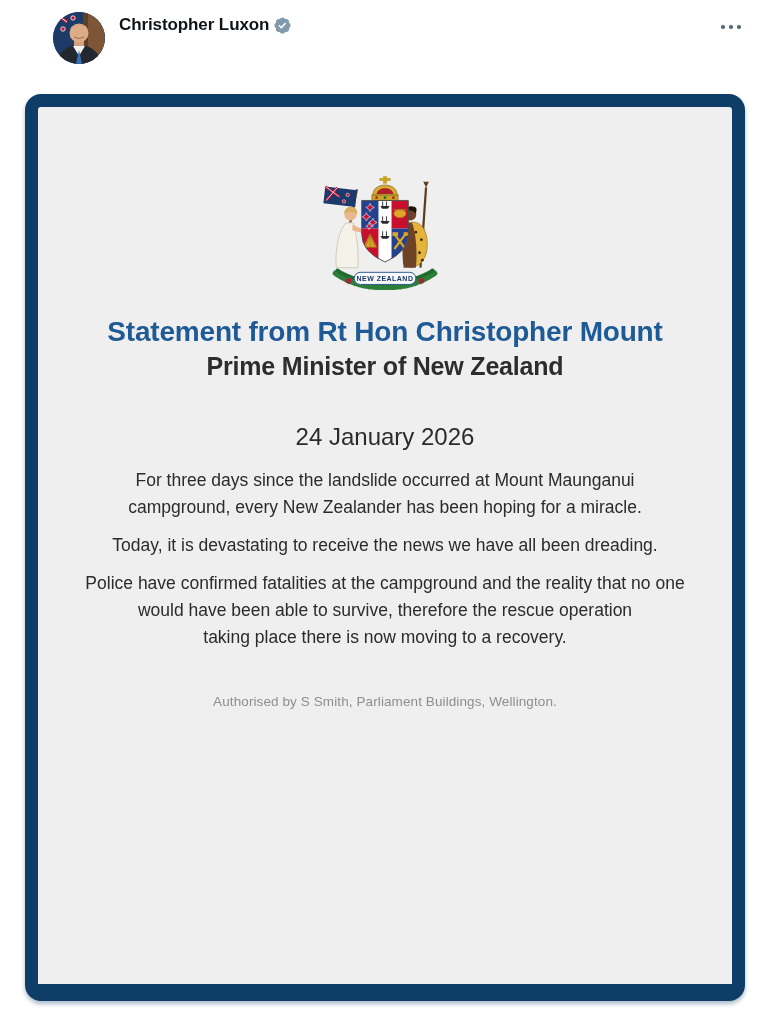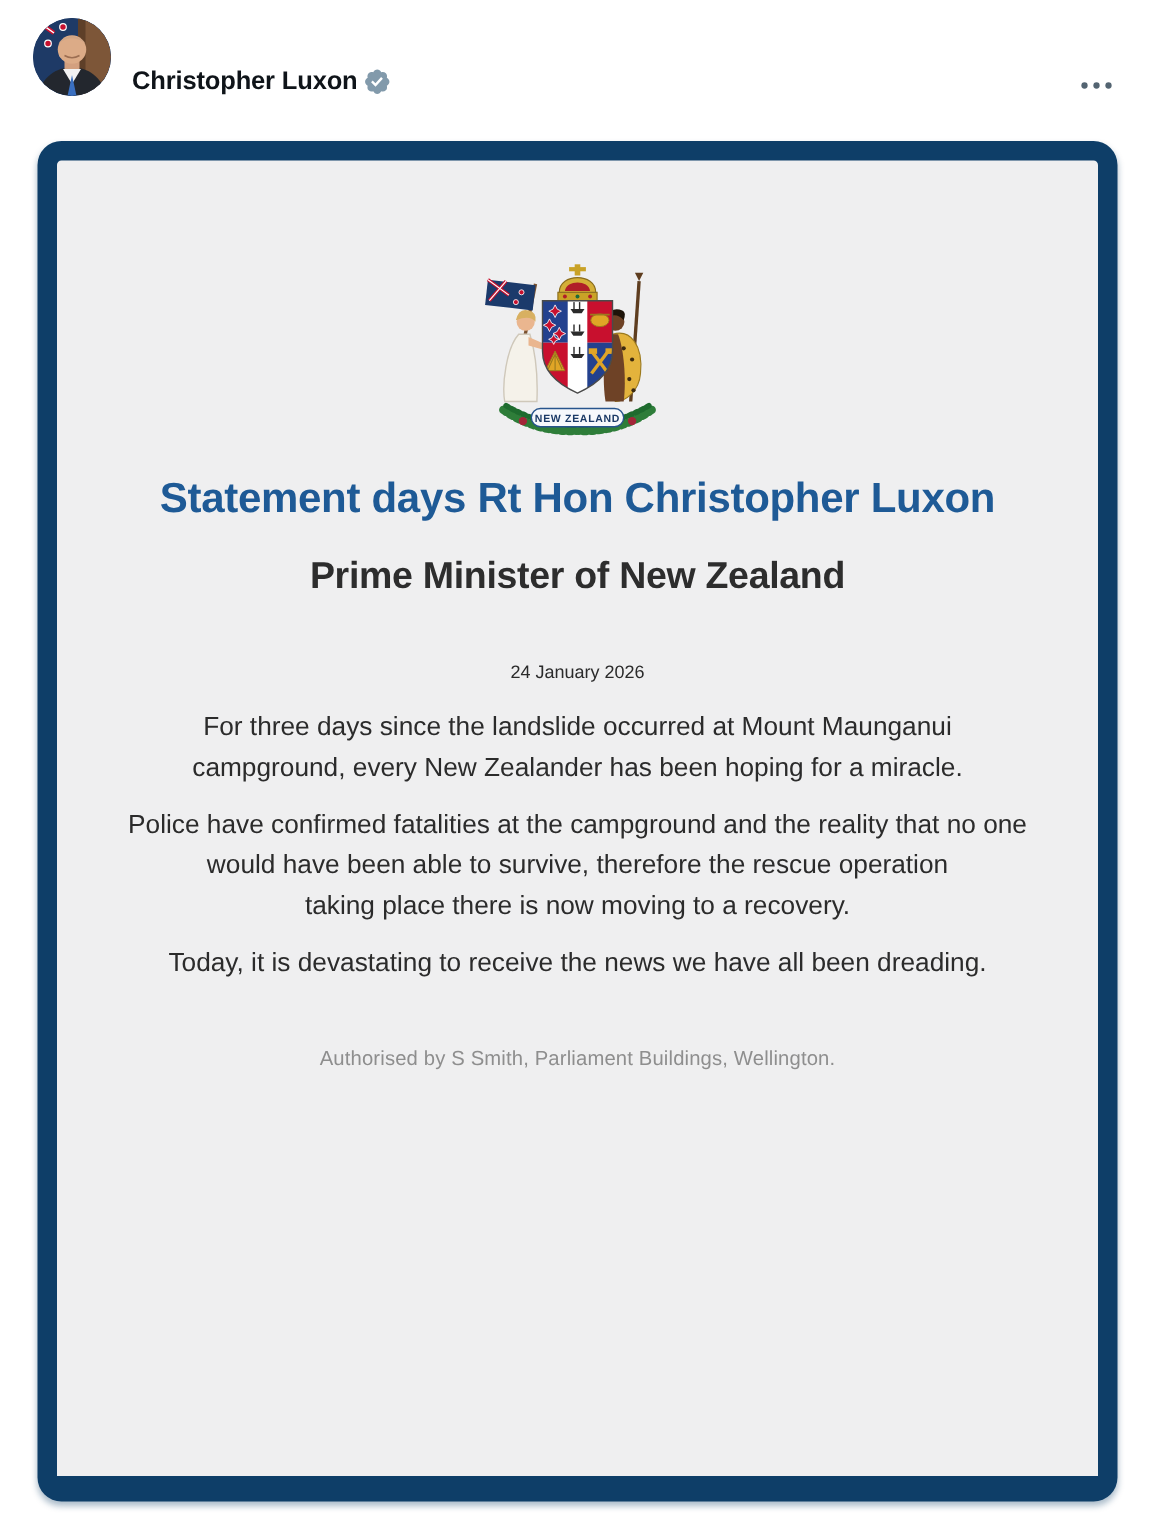--- a/index.html
+++ b/index.html
@@ -15,22 +15,23 @@
   }
   *{margin:0;padding:0;box-sizing:border-box;}
   html,body{background:#ffffff;}
   body{
     width:770px;height:1024px;overflow:hidden;
     font-family:"Liberation Sans","DejaVu Sans",sans-serif;
     position:relative;
   }
   
   .tweet-header{
-    display:flex;align-items:flex-end;
+    display:flex;align-items:flex-start;
     padding:12px 24px 0 22px;
+    margin-left:31px;
   }
   .avatar{
     width:52px;height:52px;border-radius:50%;overflow:hidden;
     flex:0 0 52px;cursor:pointer;background:#1e3a66;
   }
   .avatar svg{display:block;width:100%;height:100%;}
   .author-block{margin-left:14px;flex:1 1 auto;min-width:0;}
   .author-row{display:flex;align-items:center;gap:4px;margin-top:3px;}
   .author-name{
     font-size:17px;font-weight:800;color:var(--name-black);
@@ -60,25 +61,25 @@
   }
   .coat-of-arms{margin-top:66px;}
   .coat-of-arms svg{width:140px;height:124px;display:block;margin:0 auto;}
   .st-title{
     margin-top:18px;
     font-size:28px;font-weight:700;color:var(--title-blue);
     line-height:1.2;letter-spacing:-0.2px;
   }
   .st-subtitle{
     font-size:25px;font-weight:700;color:var(--text-dark);
-    line-height:1.2;margin-top:20px;letter-spacing:-0.2px;
+    line-height:1.2;margin-top:2px;letter-spacing:-0.2px;
   }
   .st-date{
     margin-top:42px;
-    font-size:12px;color:var(--text-body);
+    font-size:24px;color:var(--text-body);
   }
   .st-body{
     margin:16px auto 0;
     width:686px;
     font-size:17.5px;color:var(--text-body);
     line-height:27px;
   }
   .st-body p{
     white-space:pre-line;
     margin:0 0 11px;
@@ -231,28 +232,28 @@
       <path d="M24,103 Q48,117 75,117" fill="none" stroke="#1e6b2e" stroke-width="4" stroke-dasharray="2 2.5" stroke-linecap="round"></path>
       <path d="M126,103 Q102,117 75,117" fill="none" stroke="#1e6b2e" stroke-width="4" stroke-dasharray="2 2.5" stroke-linecap="round"></path>
       <circle cx="36" cy="114" r="3" fill="#a32638"></circle>
       <circle cx="114" cy="114" r="3" fill="#a32638"></circle>
 
       <rect x="42" y="105" width="66" height="13" rx="6.5" fill="#f7f9fc" stroke="#27548c" stroke-width="1"></rect>
       <text x="75" y="114.5" text-anchor="middle" font-size="7.5" font-family="Liberation Sans, sans-serif" font-weight="bold" fill="#1b3a66" letter-spacing="0.5">NEW ZEALAND</text>
     </svg>
   </div>
 
-  <div class="st-title">Statement days Rt Hon Christopher Luxon</div>
+  <div class="st-title">Statement from Rt Hon Christopher Mount</div>
   <div class="st-subtitle">Prime Minister of New Zealand</div>
 
   <div class="st-date">24 January 2026</div>
 
   <div class="st-body">
       <p>For three days since the landslide occurred at Mount Maunganui
 campground, every New Zealander has been hoping for a miracle.</p>
+      <p>Today, it is devastating to receive the news we have all been dreading.</p>
       <p>Police have confirmed fatalities at the campground and the reality that no one
 would have been able to survive, therefore the rescue operation
 taking place there is now moving to a recovery.</p>
-      <p>Today, it is devastating to receive the news we have all been dreading.</p>
     </div>
 
   <div class="st-footer">Authorised by S Smith, Parliament Buildings, Wellington.</div>
 </div>
 
 </body></html>

